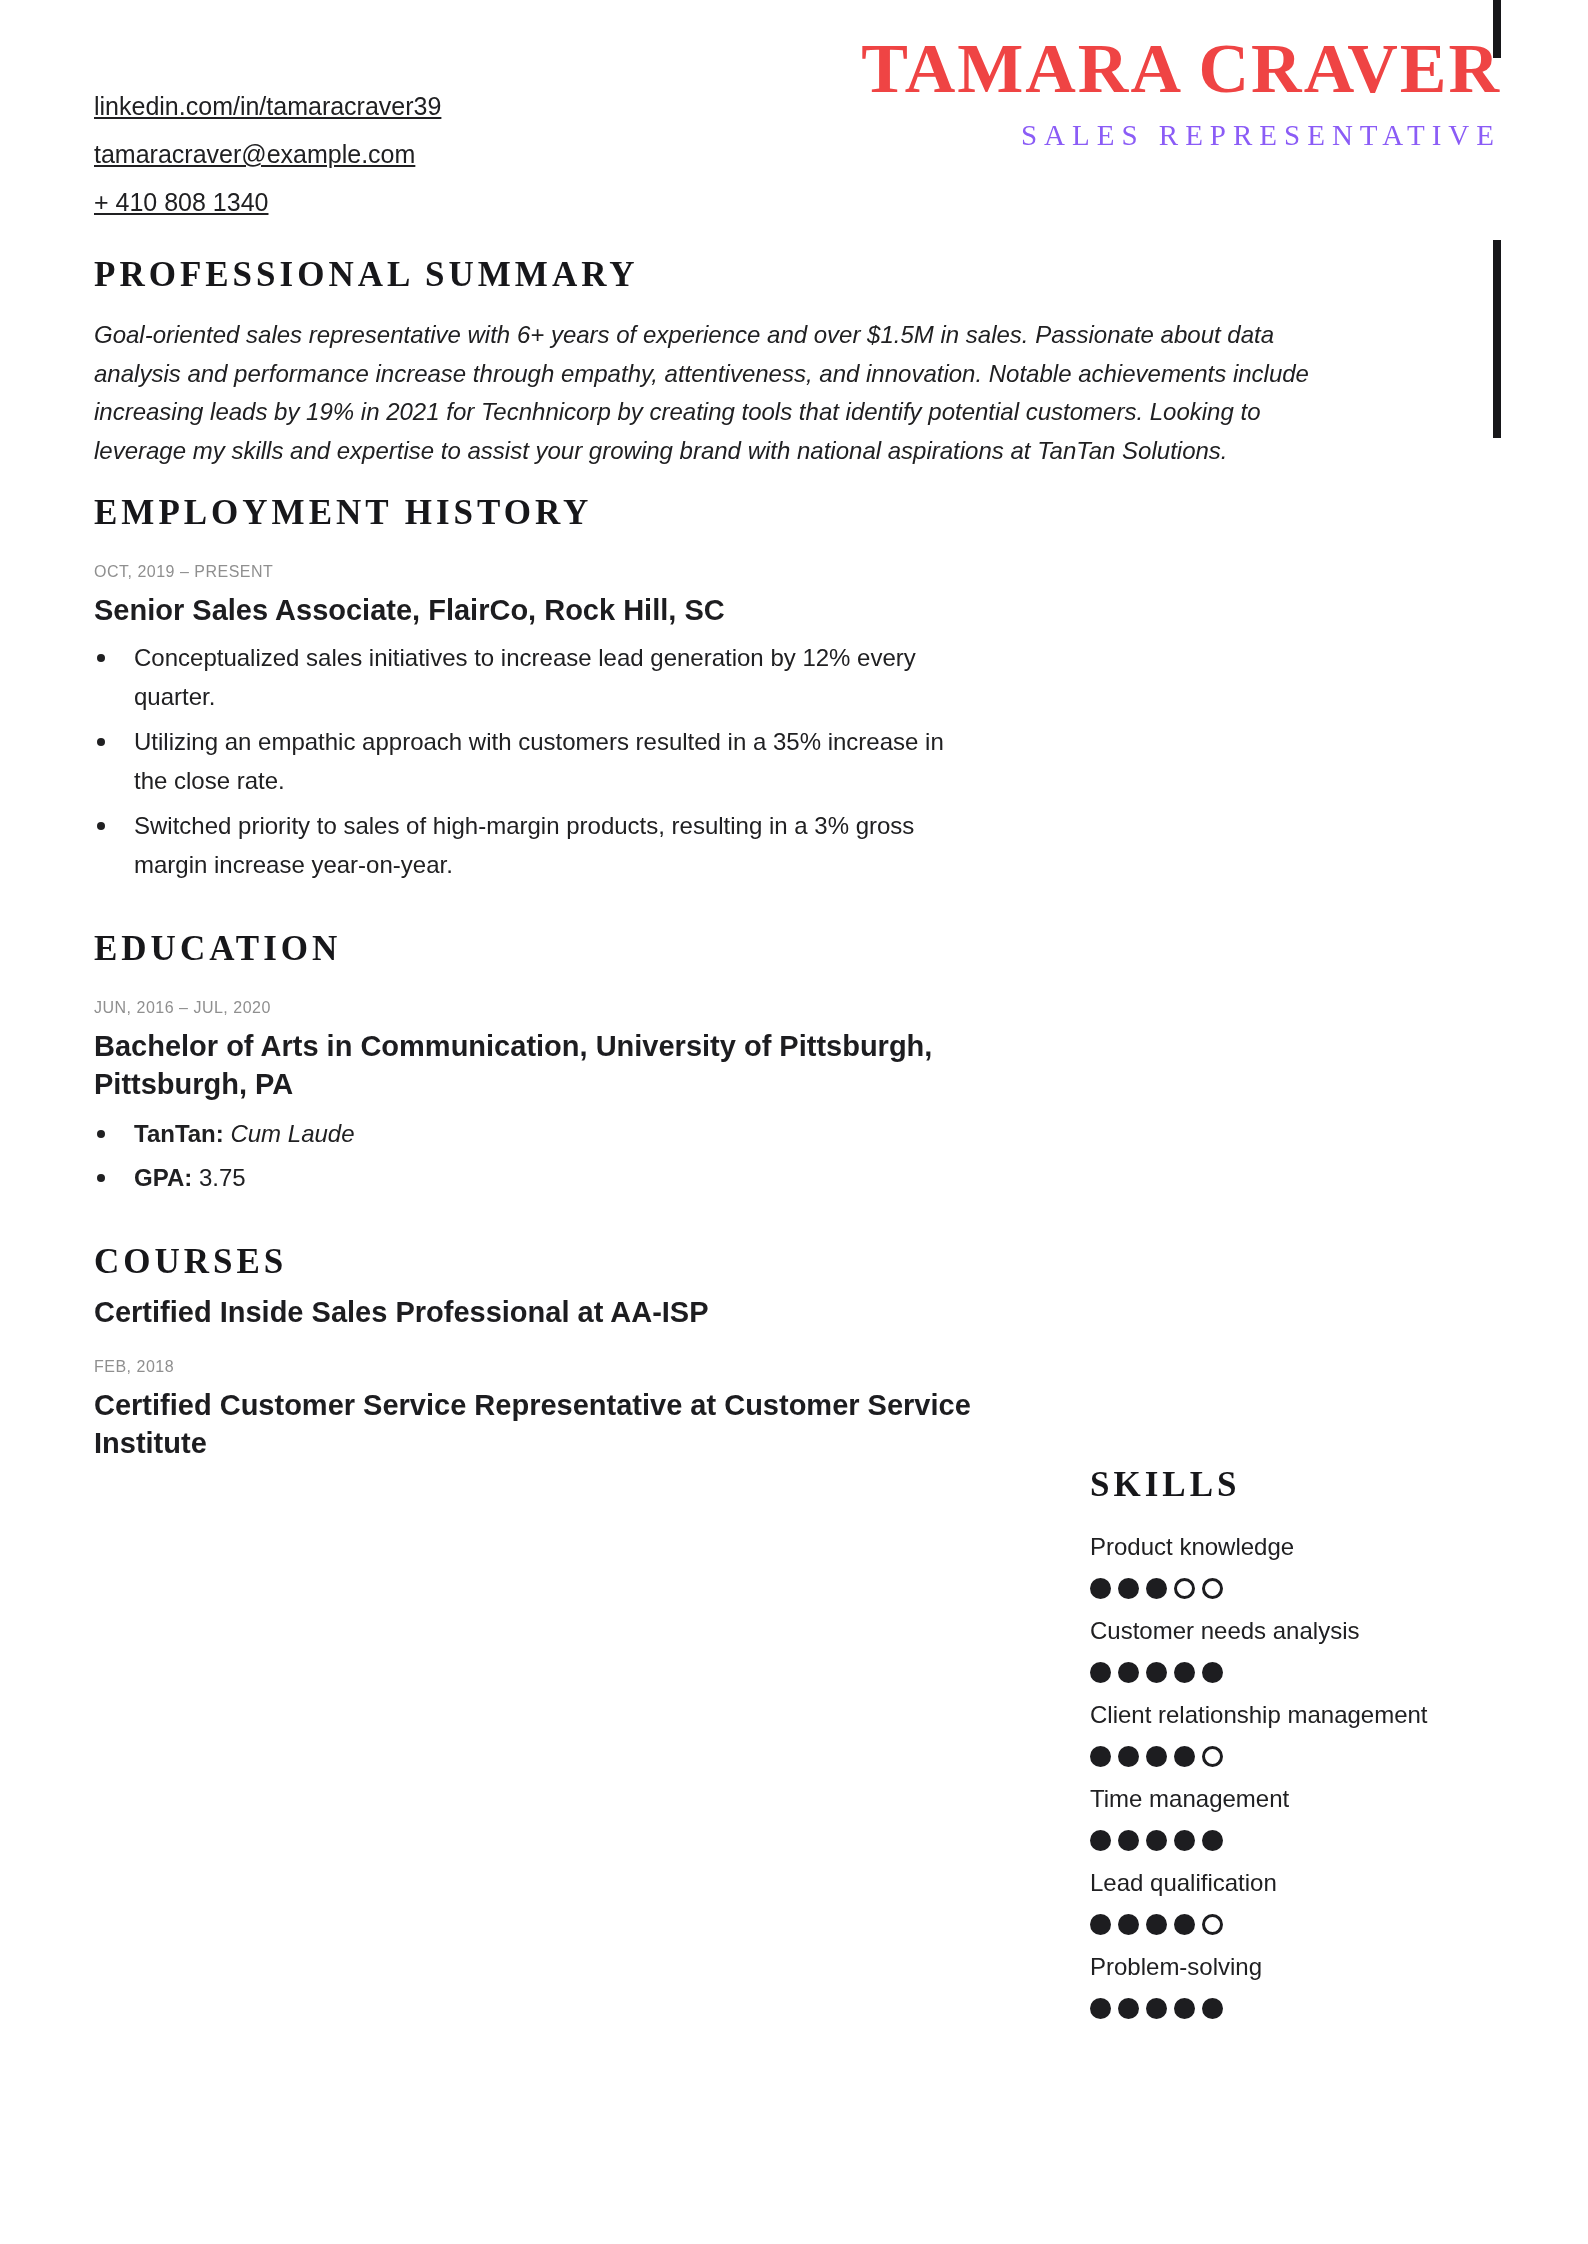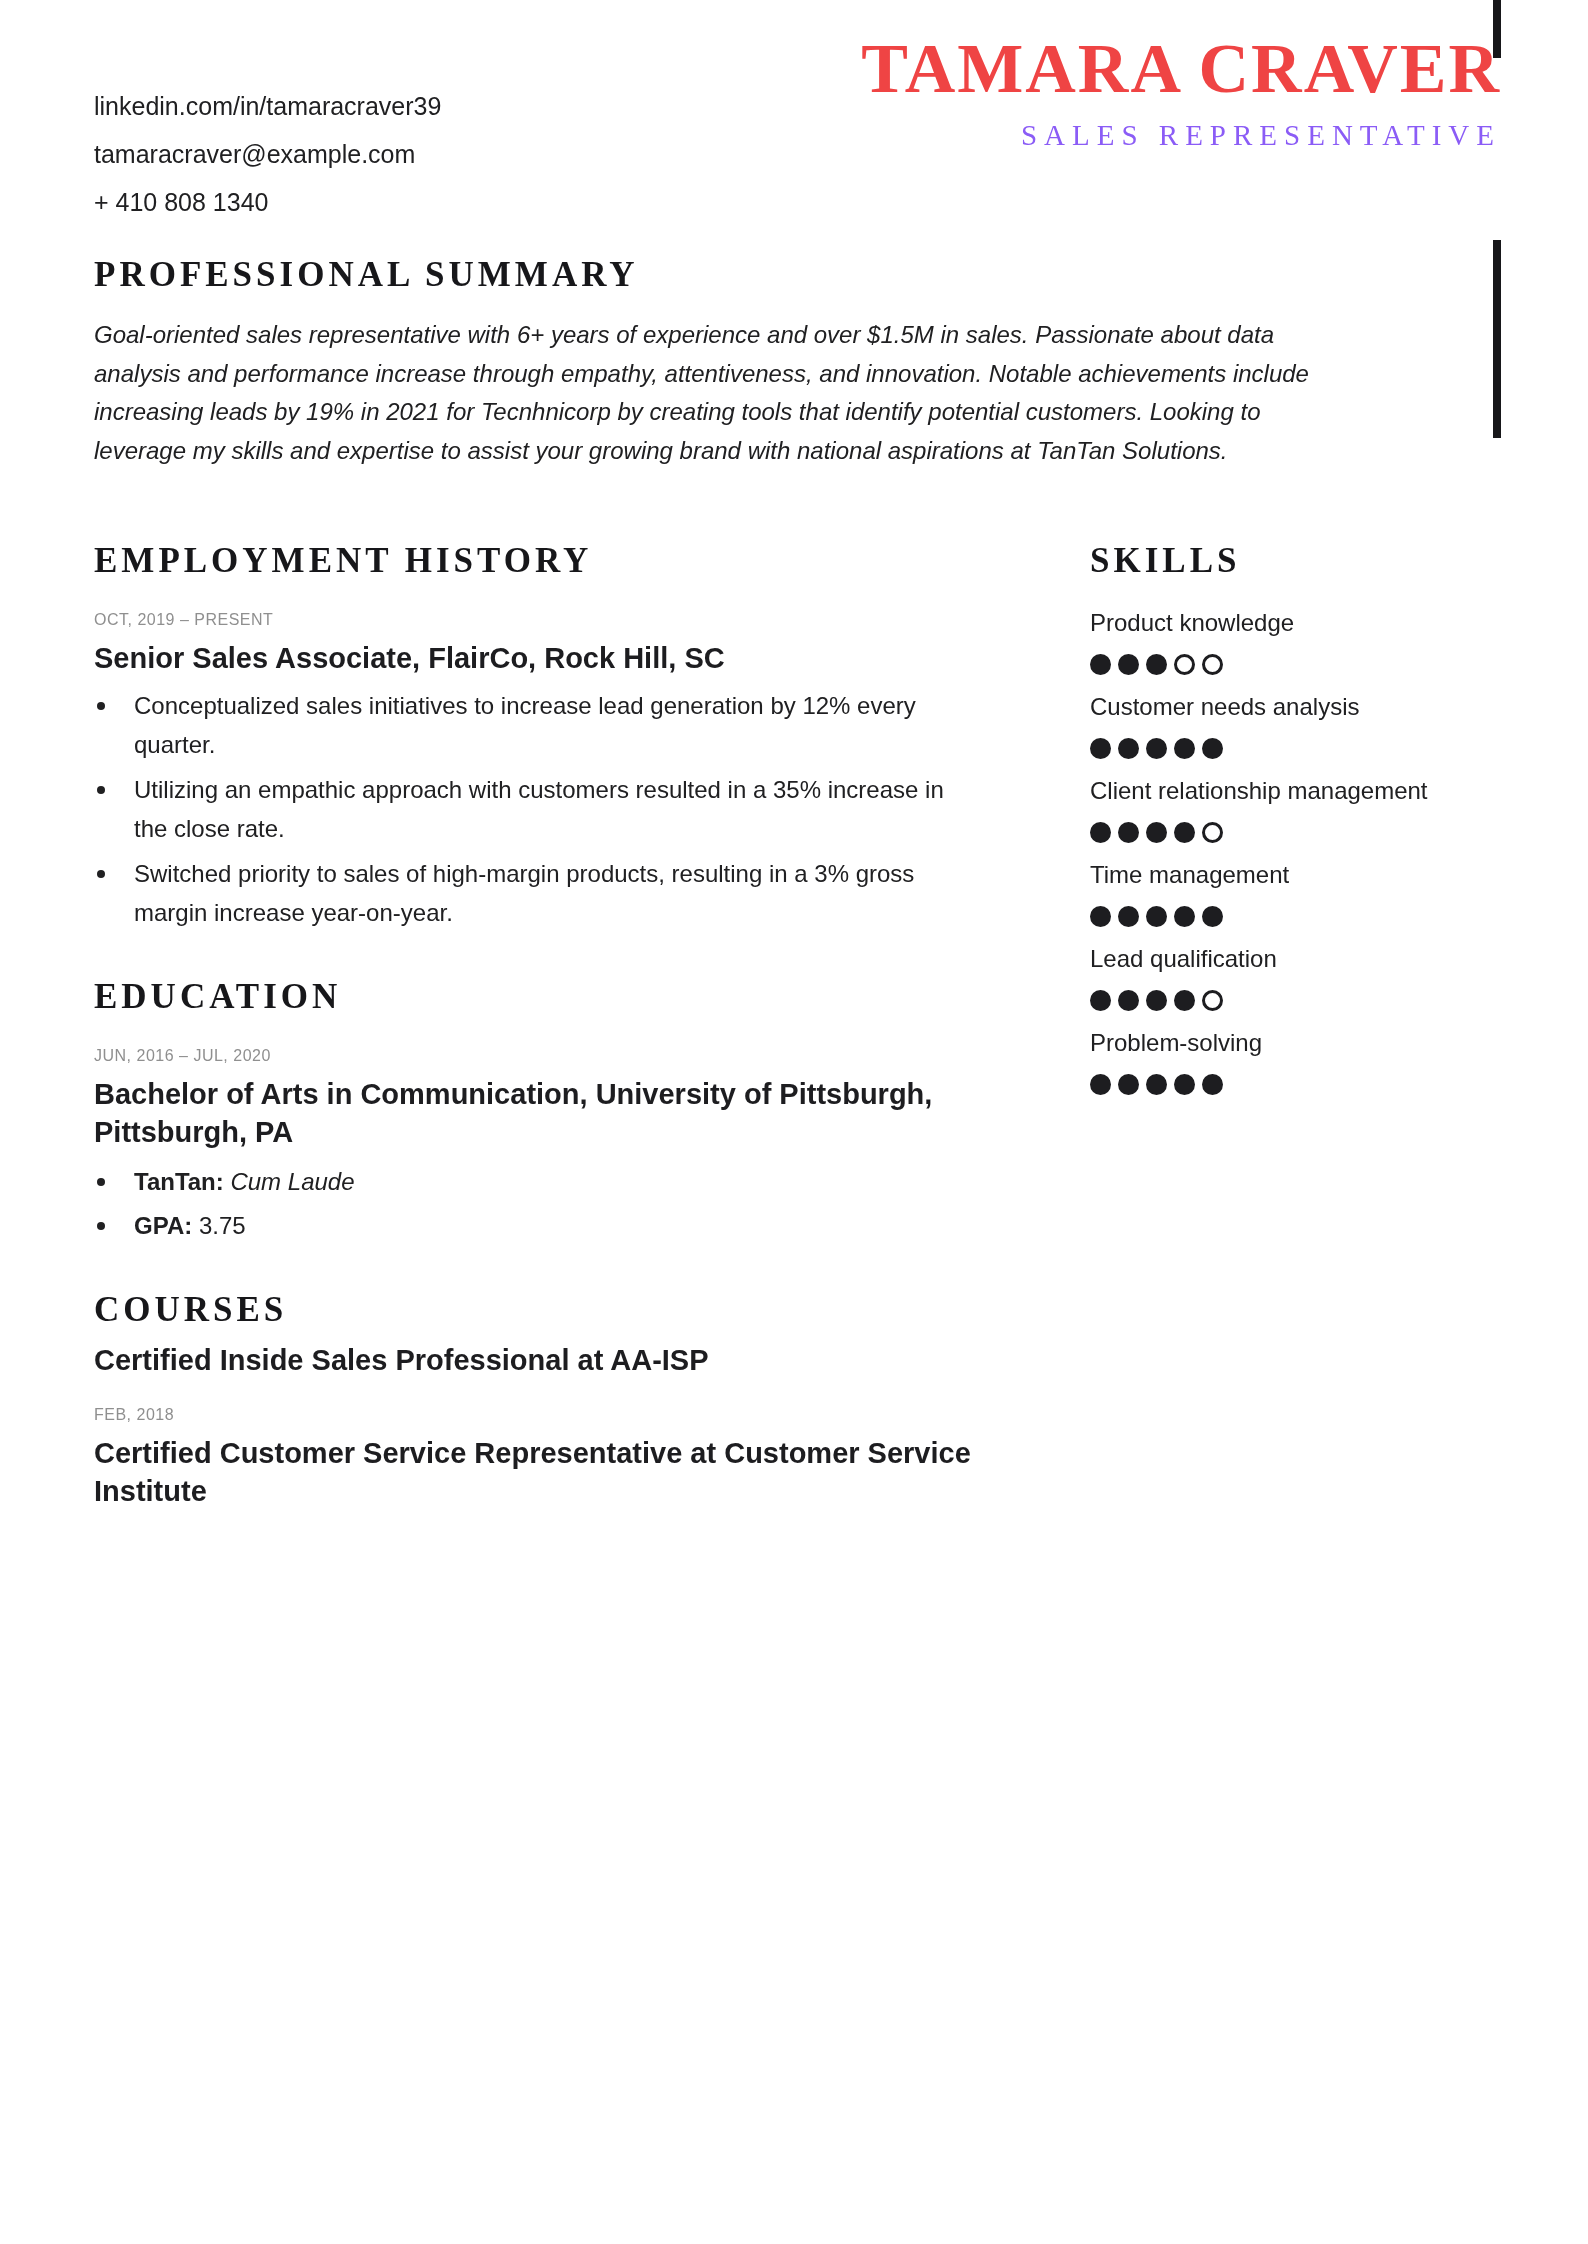--- a/index.html
+++ b/index.html
@@ -20,21 +20,21 @@
     top: 0;
     width: 1407px;
   }
   
   .bar { position: absolute; width: 8px; background: #17171a; }
   .bar-top { left: 1493px; top: 0; height: 58px; }
   .bar-summary { left: 1493px; top: 240px; height: 198px; }
 
   
   .header { display: flex; justify-content: space-between; align-items: flex-start; }
-  .contact { padding-top: 82px; font-size: 25px; line-height: 48px; color: #202022; }
+  .contact { padding-top: 82px; font-size: 25px; line-height: 48px; color: #202022; text-decoration: underline; }
   .identity { padding-top: 30px; text-align: right; }
   .name {
     margin: 0;
     font-family: "Liberation Serif", serif;
     font-weight: 700;
     font-size: 70px;
     line-height: 77px;
     letter-spacing: 2px;
     color: #ef4444;
     white-space: nowrap;
@@ -62,21 +62,21 @@
   .summary { margin-top: 26px; }
   .summary-text {
     margin: 18px 0 0 0;
     width: 1290px;
     font-style: italic;
     font-size: 24px;
     line-height: 38.5px;
     white-space: pre-line;
   }
 
-  .columns { display: flex; margin-top: 68px; }
+  .columns { display: flex; margin-top: 20px; flex-direction: column; }
   .col-main { width: 880px; }
   .col-side { margin-left: auto; width: 411px; }
   .section-block.spaced { margin-top: 42px; }
 
   .entry-date {
     margin-top: 24px;
     font-size: 16px;
     line-height: 23px;
     letter-spacing: 0.5px;
     color: #8f8f8f;

